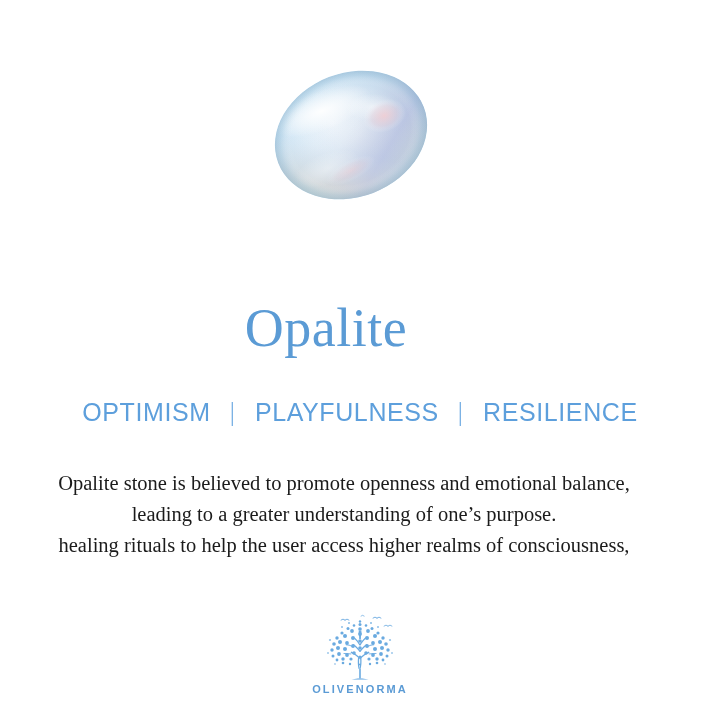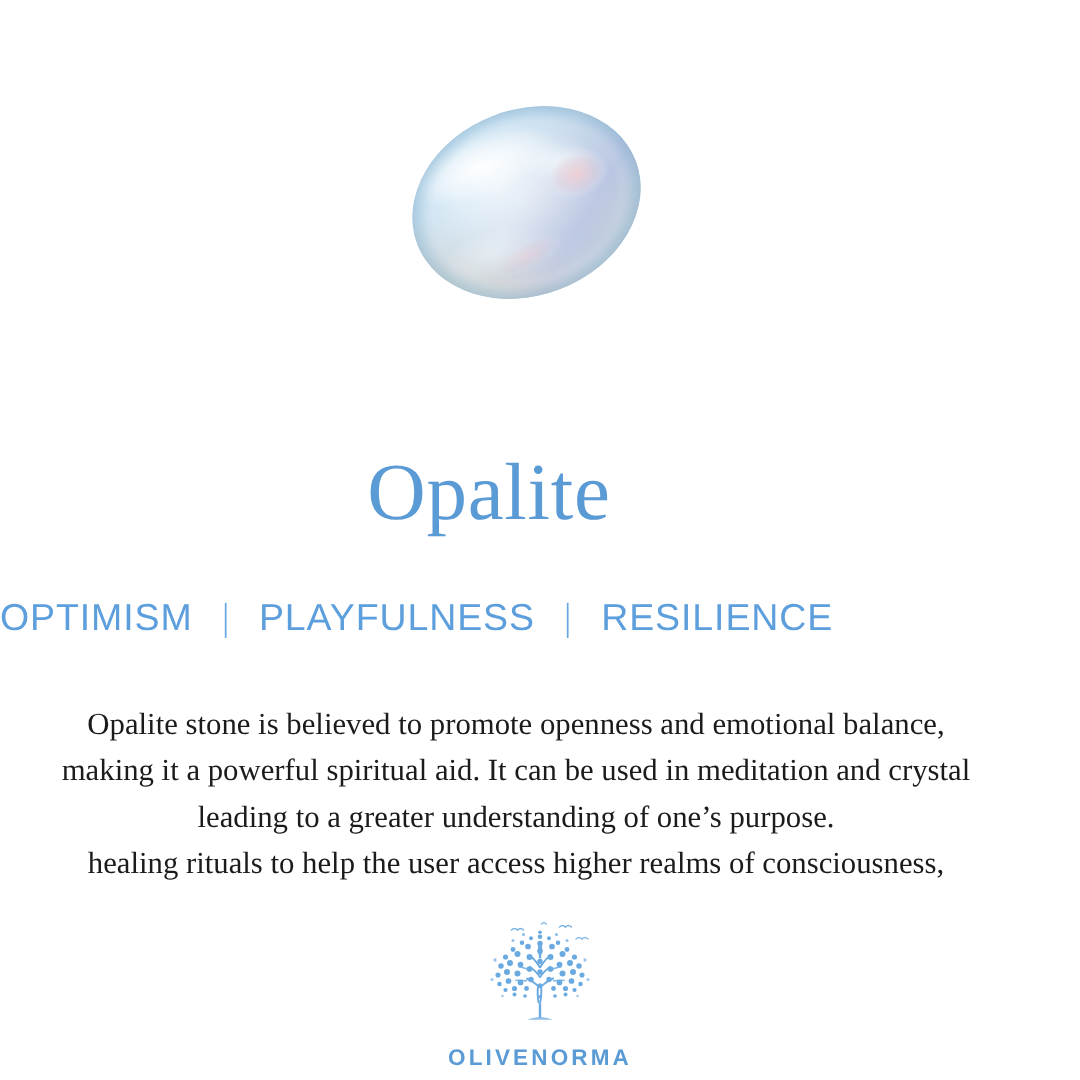--- a/index.html
+++ b/index.html
@@ -60,21 +60,21 @@
     color: #5b9bd5;
     line-height: 1.05;
   }
 
   
   .keywords {
     position: absolute;
     left: 0;
     top: 398px;
     width: 720px;
-    text-align: left;
+    text-align: center;
     font-family: "Liberation Sans", sans-serif;
     font-size: 25px;
     font-weight: 300;
     letter-spacing: 0.6px;
     color: #5d9fdc;
     white-space: nowrap;
   }
   .keywords .kw { display: inline-block; }
   .keywords .sep {
     display: inline-block;
@@ -108,23 +108,23 @@
     text-align: center;
   }
   .logo-mark {
     display: block;
     margin: 0 auto;
     width: 86px;
     height: 70px;
   }
   .logo-word {
     display: block;
-    margin-top: 15px;
+    margin-top: 1px;
     font-family: "Liberation Sans", sans-serif;
-    font-size: 15px;
+    font-size: 11px;
     font-weight: 700;
     letter-spacing: 2.1px;
     color: #5b9bd5;
   }
 </style>
 </head>
 <body>
 
 <div class="page">
 
@@ -194,21 +194,20 @@
   <div class="keywords">
     <span class="kw">OPTIMISM</span>
     <span class="sep">|</span>
     <span class="kw">PLAYFULNESS</span>
     <span class="sep">|</span>
     <span class="kw">RESILIENCE</span>
   </div>
 
   <div class="description">
     <span class="dline">Opalite stone is believed to promote openness and emotional balance,</span>
-    <span class="dline">making it a powerful spiritual aid. It can be used in meditation and crystal</span>
     <span class="dline">leading to a greater understanding of one’s purpose.</span>
     <span class="dline">healing rituals to help the user access higher realms of consciousness,</span>
   </div>
 
   <div class="logo">
     <svg class="logo-mark" viewBox="0 0 86 70" xmlns="http://www.w3.org/2000/svg">
       <g fill="#6aaae0">
 
         <path d="M42.2 66.5h1.6v-9.6h-1.6z"></path>
         <path d="M41.0 66.2c-2.4 0.4-4.6 0.9-6.4 1.6h17.0c-1.9-0.7-4.1-1.2-6.5-1.6z" opacity="0.75"></path>

